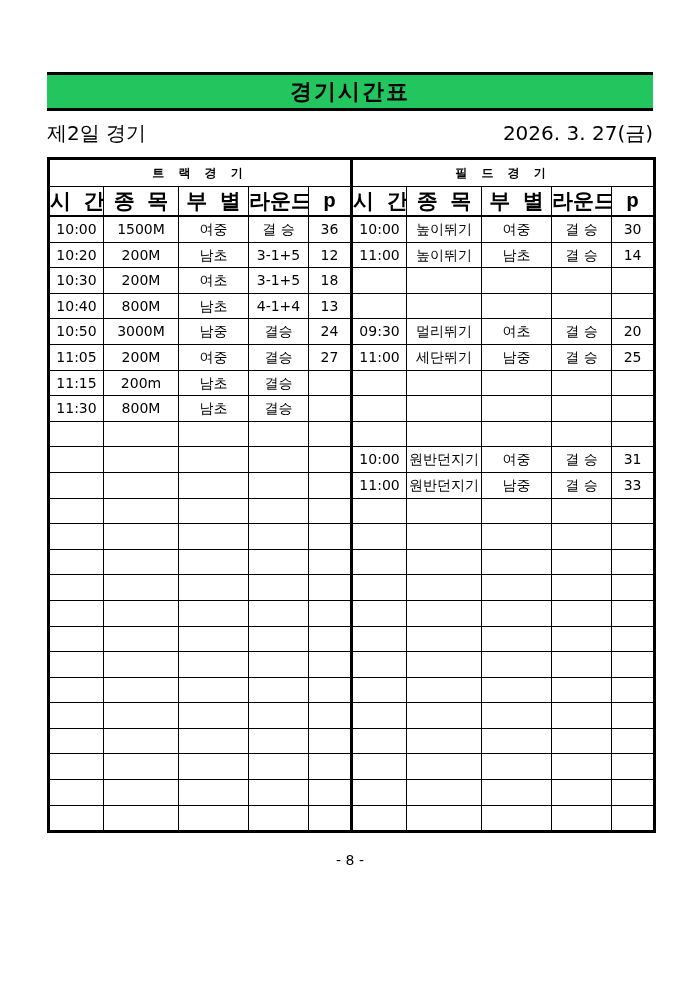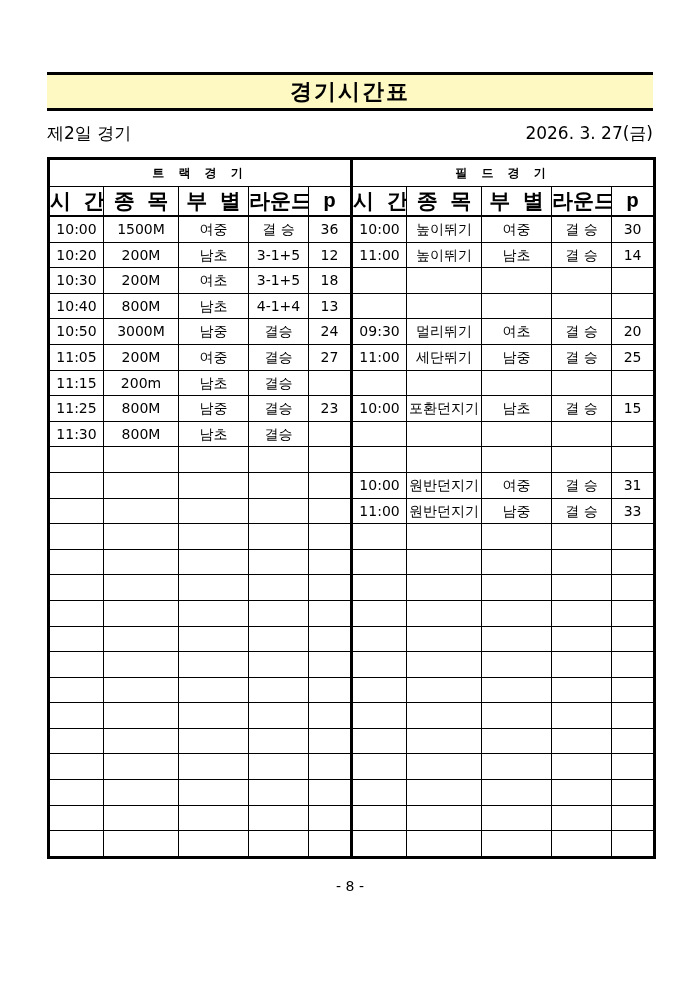--- a/index.html
+++ b/index.html
@@ -16,39 +16,39 @@
   }
   .page {
     box-sizing: border-box;
     width: 700px;
     height: 992px;
     padding: 72px 47px 0 47px;
   }
   .title-bar {
     border-top: 3px solid #000;
     border-bottom: 3px solid #000;
-    background: #fef9c3;
+    background: #22c55e;
     height: 33px;
     display: flex;
     align-items: center;
     justify-content: center;
   }
   .title-bar .title {
     font-size: 22px;
     font-weight: bold;
     letter-spacing: 2px;
     line-height: 1;
   }
   .subheader {
     display: flex;
     justify-content: space-between;
     align-items: flex-end;
     margin-top: 13px;
     margin-bottom: 15px;
-    font-size: 17px;
+    font-size: 20px;
     line-height: 18px;
   }
   table.schedule {
     border-collapse: collapse;
     table-layout: fixed;
     width: 606px;
     border: 3px solid #000;
   }
   table.schedule th, table.schedule td {
     border: 1px solid #000;
@@ -208,32 +208,20 @@
           <td>남초</td>
           <td>결승</td>
           <td></td>
           <td class="mid"></td>
           <td></td>
           <td></td>
           <td></td>
           <td></td>
         </tr>
         <tr>
-          <td>11:25</td>
-          <td>800M</td>
-          <td>남중</td>
-          <td>결승</td>
-          <td>23</td>
-          <td class="mid">10:00</td>
-          <td>포환던지기</td>
-          <td>남초</td>
-          <td>결 승</td>
-          <td>15</td>
-        </tr>
-        <tr>
           <td>11:30</td>
           <td>800M</td>
           <td>남초</td>
           <td>결승</td>
           <td></td>
           <td class="mid"></td>
           <td></td>
           <td></td>
           <td></td>
           <td></td>

